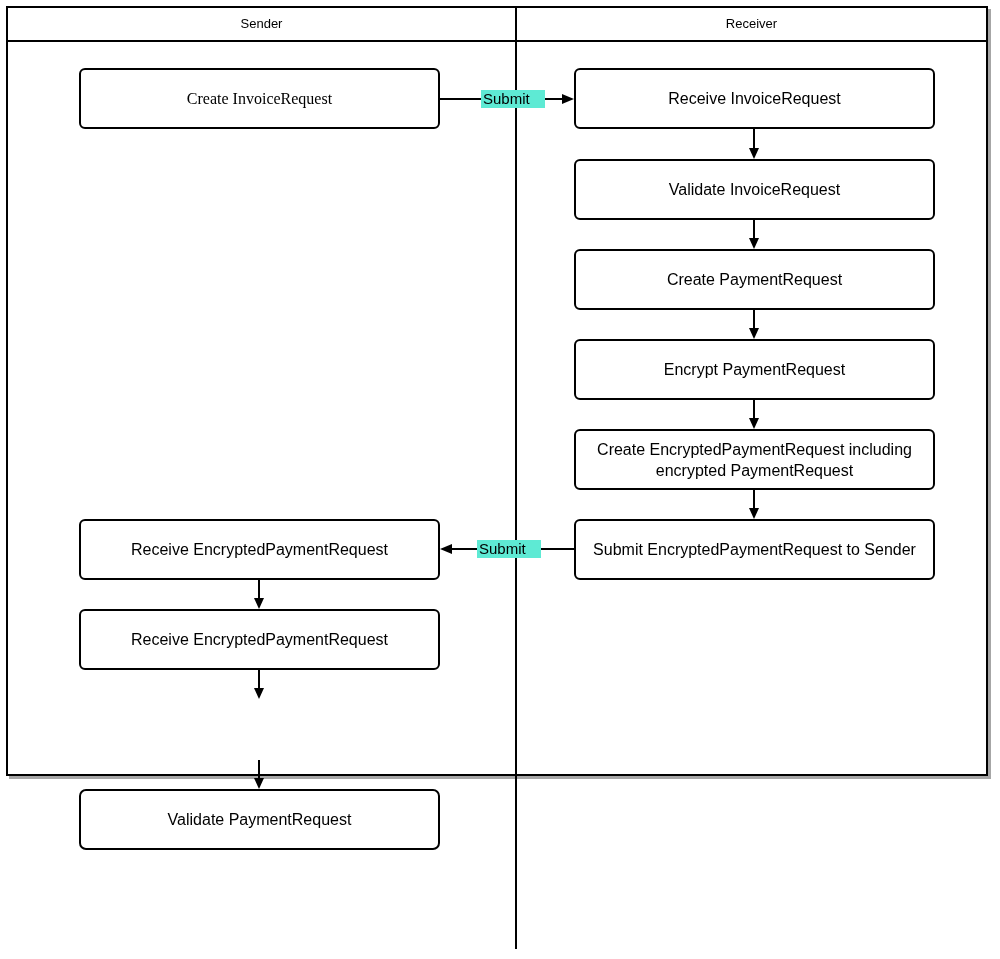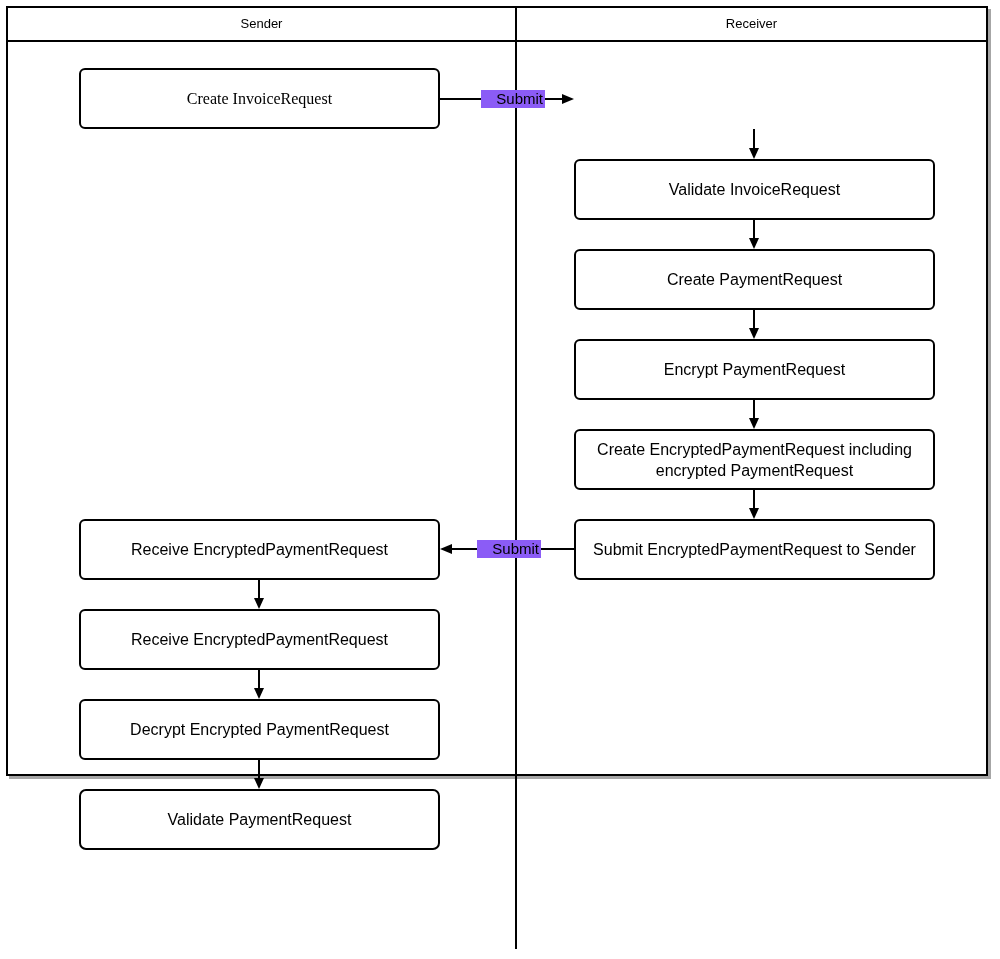--- a/index.html
+++ b/index.html
@@ -82,50 +82,50 @@
     position: absolute;
     z-index: 2;
   }
   .conn svg { display: block; overflow: visible; }
   .edge-label {
     position: absolute;
     z-index: 4;
     font-size: 15px;
     line-height: 18px;
     color: #000000;
-    background: #8b5cf6;
+    background: #5eead4;
     padding: 0 2px;
     white-space: nowrap;
-    text-align: right;
+    text-align: left;
   }
 </style>
 </head>
 <body>
 
 <div id="canvas">
 
   <div class="lane-frame">
 
     <div class="lane-header-rule"></div>
     <div class="lane-divider"></div>
 
     <div class="lane-title sender">Sender</div>
 
     <div class="lane-title receiver">Receiver</div>
   </div>
 
   <div class="node" style="left:79px;  top:68px;  width:361px; height:61px;font-family:Liberation Serif, serif;">Create InvoiceRequest</div>
+  <div class="node" style="left:574px; top:68px;  width:361px; height:61px;">Receive InvoiceRequest</div>
   <div class="node" style="left:574px; top:159px; width:361px; height:61px;">Validate InvoiceRequest</div>
   <div class="node" style="left:574px; top:249px; width:361px; height:61px;">Create PaymentRequest</div>
   <div class="node" style="left:574px; top:339px; width:361px; height:61px;">Encrypt PaymentRequest</div>
   <div class="node" style="left:574px; top:429px; width:361px; height:61px;">Create EncryptedPaymentRequest including encrypted PaymentRequest</div>
   <div class="node" style="left:574px; top:519px; width:361px; height:61px;">Submit EncryptedPaymentRequest to Sender</div>
   <div class="node" style="left:79px;  top:519px; width:361px; height:61px;">Receive EncryptedPaymentRequest</div>
   <div class="node" style="left:79px;  top:609px; width:361px; height:61px;">Receive EncryptedPaymentRequest</div>
-  <div class="node" style="left:79px;  top:699px; width:361px; height:61px;">Decrypt Encrypted PaymentRequest</div>
   <div class="node" style="left:79px;  top:789px; width:361px; height:61px;border-radius:7px;">Validate PaymentRequest</div>
 
   <div class="conn" style="left:440px; top:93px;">
     <svg width="134" height="12" viewBox="0 0 134 12">
       <line x1="0" y1="6" x2="122" y2="6" stroke="#000" stroke-width="2"></line>
       <polygon points="122,1 134,6 122,11" fill="#000"></polygon>
     </svg>
   </div>
   <div class="edge-label" style="left:481px; top:90px; width:60px;">Submit</div>
 

